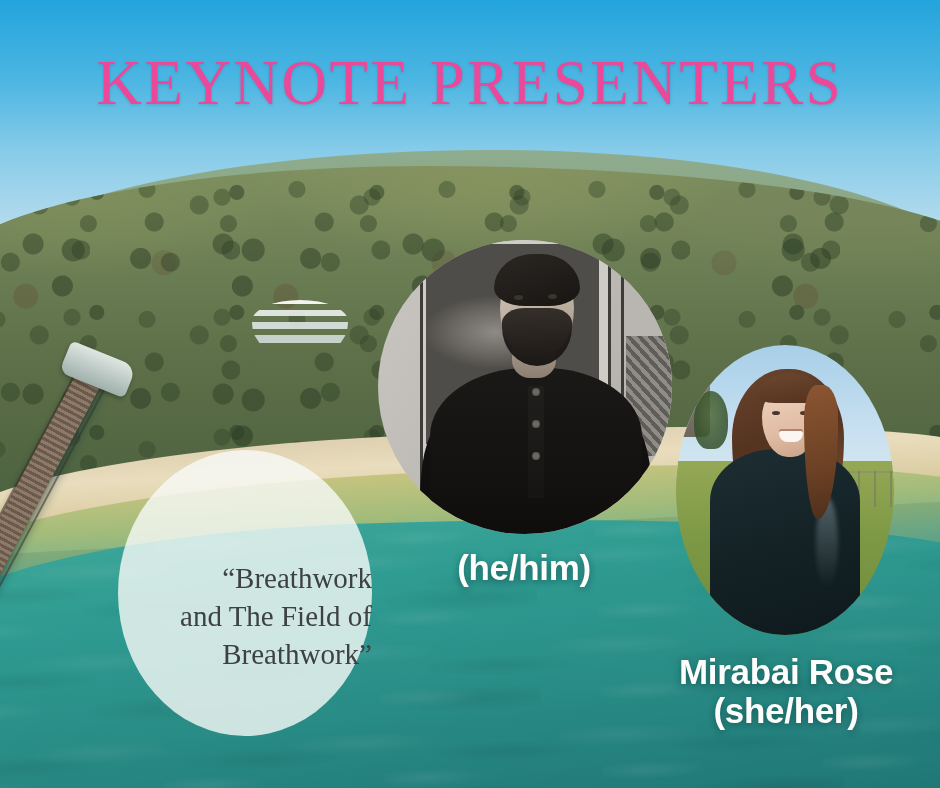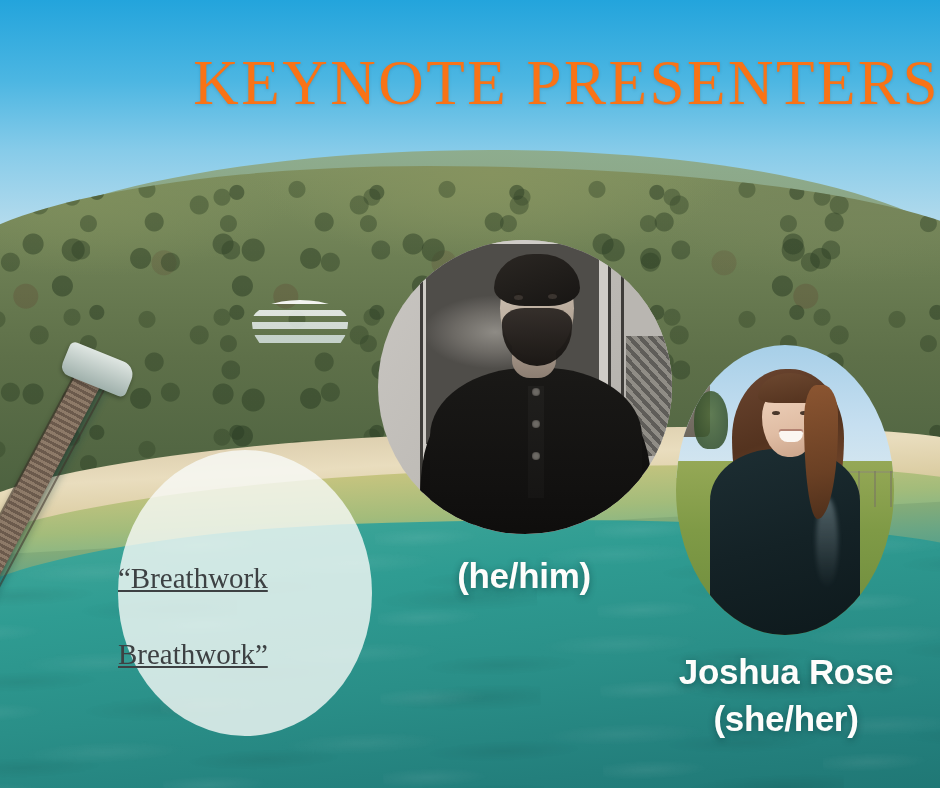--- a/index.html
+++ b/index.html
@@ -117,39 +117,39 @@
   .jetty-shed{
     position:absolute;left:74px;top:-18px;width:70px;height:34px;
     background:linear-gradient(180deg,#dfe6e2,#9fb0ab);
     border-radius:6px 14px 6px 10px;
     transform:rotate(-6deg);
     box-shadow:0 2px 4px rgba(0,0,0,.3);
   }
 
   
   .headline{
-    position:absolute;left:0;top:52px;width:940px;text-align:right;
+    position:absolute;left:0;top:52px;width:940px;text-align:center;
     font-family:"Liberation Serif","DejaVu Serif",serif;
     font-size:63px;line-height:1;letter-spacing:2.5px;
-    color:#f97316;
+    color:#ec4899;
     text-shadow:0 1px 3px rgba(30,80,110,.22);
     white-space:nowrap;
   }
 
   
   .quote-circle{
     position:absolute;left:118px;top:450px;width:254px;height:286px;
     border-radius:50%;
     background:rgba(248,250,247,.80);
     display:flex;align-items:center;justify-content:center;
   }
   .quote-text{
     font-family:"Liberation Serif","DejaVu Serif",serif;
-    font-size:29px;line-height:1.32;color:#3d4143;text-align:left;
-    width:268px;margin-top:46px;text-decoration:underline;
+    font-size:29px;line-height:1.32;color:#3d4143;text-align:right;
+    width:268px;margin-top:46px;
   }
 
   .portrait{
     position:absolute;border-radius:50%;overflow:hidden;
   }
   
   #joshua-portrait{left:378px;top:240px;width:294px;height:294px;}
   .j-wall{
     position:absolute;inset:0;
     background:linear-gradient(120deg,#c9c6c1 0%,#bfbcb6 40%,#b0ada7 100%);
@@ -271,21 +271,21 @@
   }
 
   
   .pname{
     position:absolute;text-align:center;color:#fdfdfb;
     font-weight:bold;letter-spacing:-.3px;line-height:1.12;
     text-shadow:0 2px 7px rgba(0,40,45,.45);
   }
   #joshua-name{left:352px;top:548px;width:344px;font-size:35px;}
   #mirabai-name{left:610px;top:652px;width:352px;font-size:35px;}
-  .pname .pronoun{display:block;margin-top:8px;}
+  .pname .pronoun{display:block;}
 </style>
 </head>
 <body>
 
 <div class="poster">
 
   <div class="bg">
     <div class="sky"></div>
     <div class="hillfar"></div>
     <div class="hills"></div>
@@ -301,21 +301,21 @@
       <div class="jetty-rail"></div>
       <div class="jetty-shed"></div>
     </div>
   </div>
 
   <div class="headline">KEYNOTE PRESENTERS</div>
 
   <div class="quote-circle">
     <div class="quote-text">
       <span>“Breathwork</span><br>
-      <br>
+      <span>and The Field of</span><br>
       <span>Breathwork”</span>
     </div>
   </div>
 
   <div class="portrait" id="joshua-portrait">
     <div class="j-wall"></div>
     <div class="j-frame a"></div>
     <div class="j-frame b"></div>
     <div class="j-art"></div>
     <div class="j-art2"></div>
@@ -351,17 +351,17 @@
     <div class="m-eye r"></div>
     <div class="m-smile"></div>
     <div class="m-hairfront"></div>
   </div>
 
   <div class="pname" id="joshua-name">
     <span class="pronoun">(he/him)</span>
   </div>
 
   <div class="pname" id="mirabai-name">
-    <span>Joshua Rose</span>
+    <span>Mirabai Rose</span>
     <span class="pronoun">(she/her)</span>
   </div>
 
 </div>
 
 </body></html>

